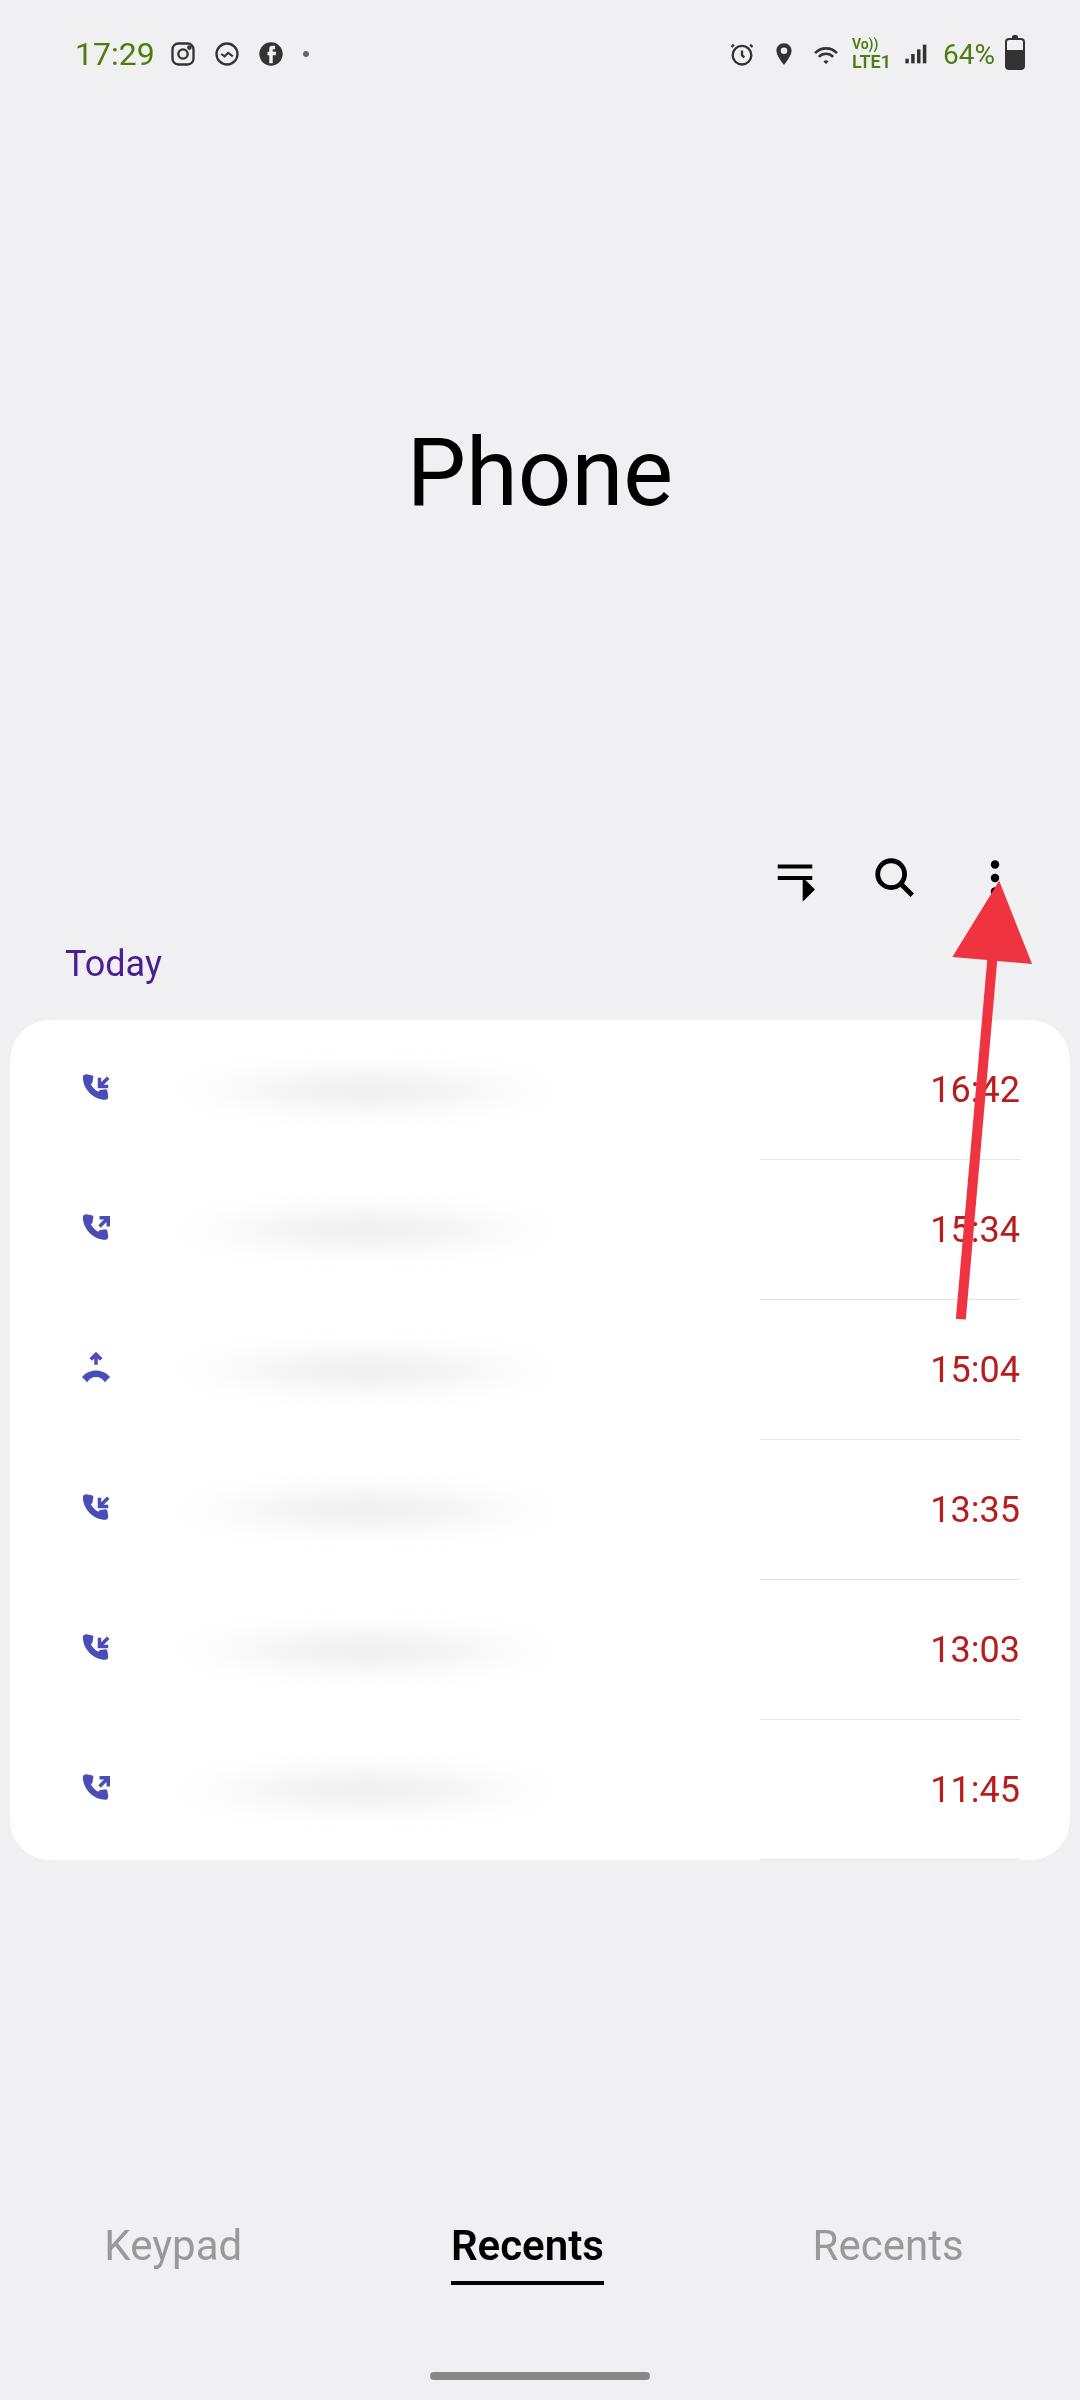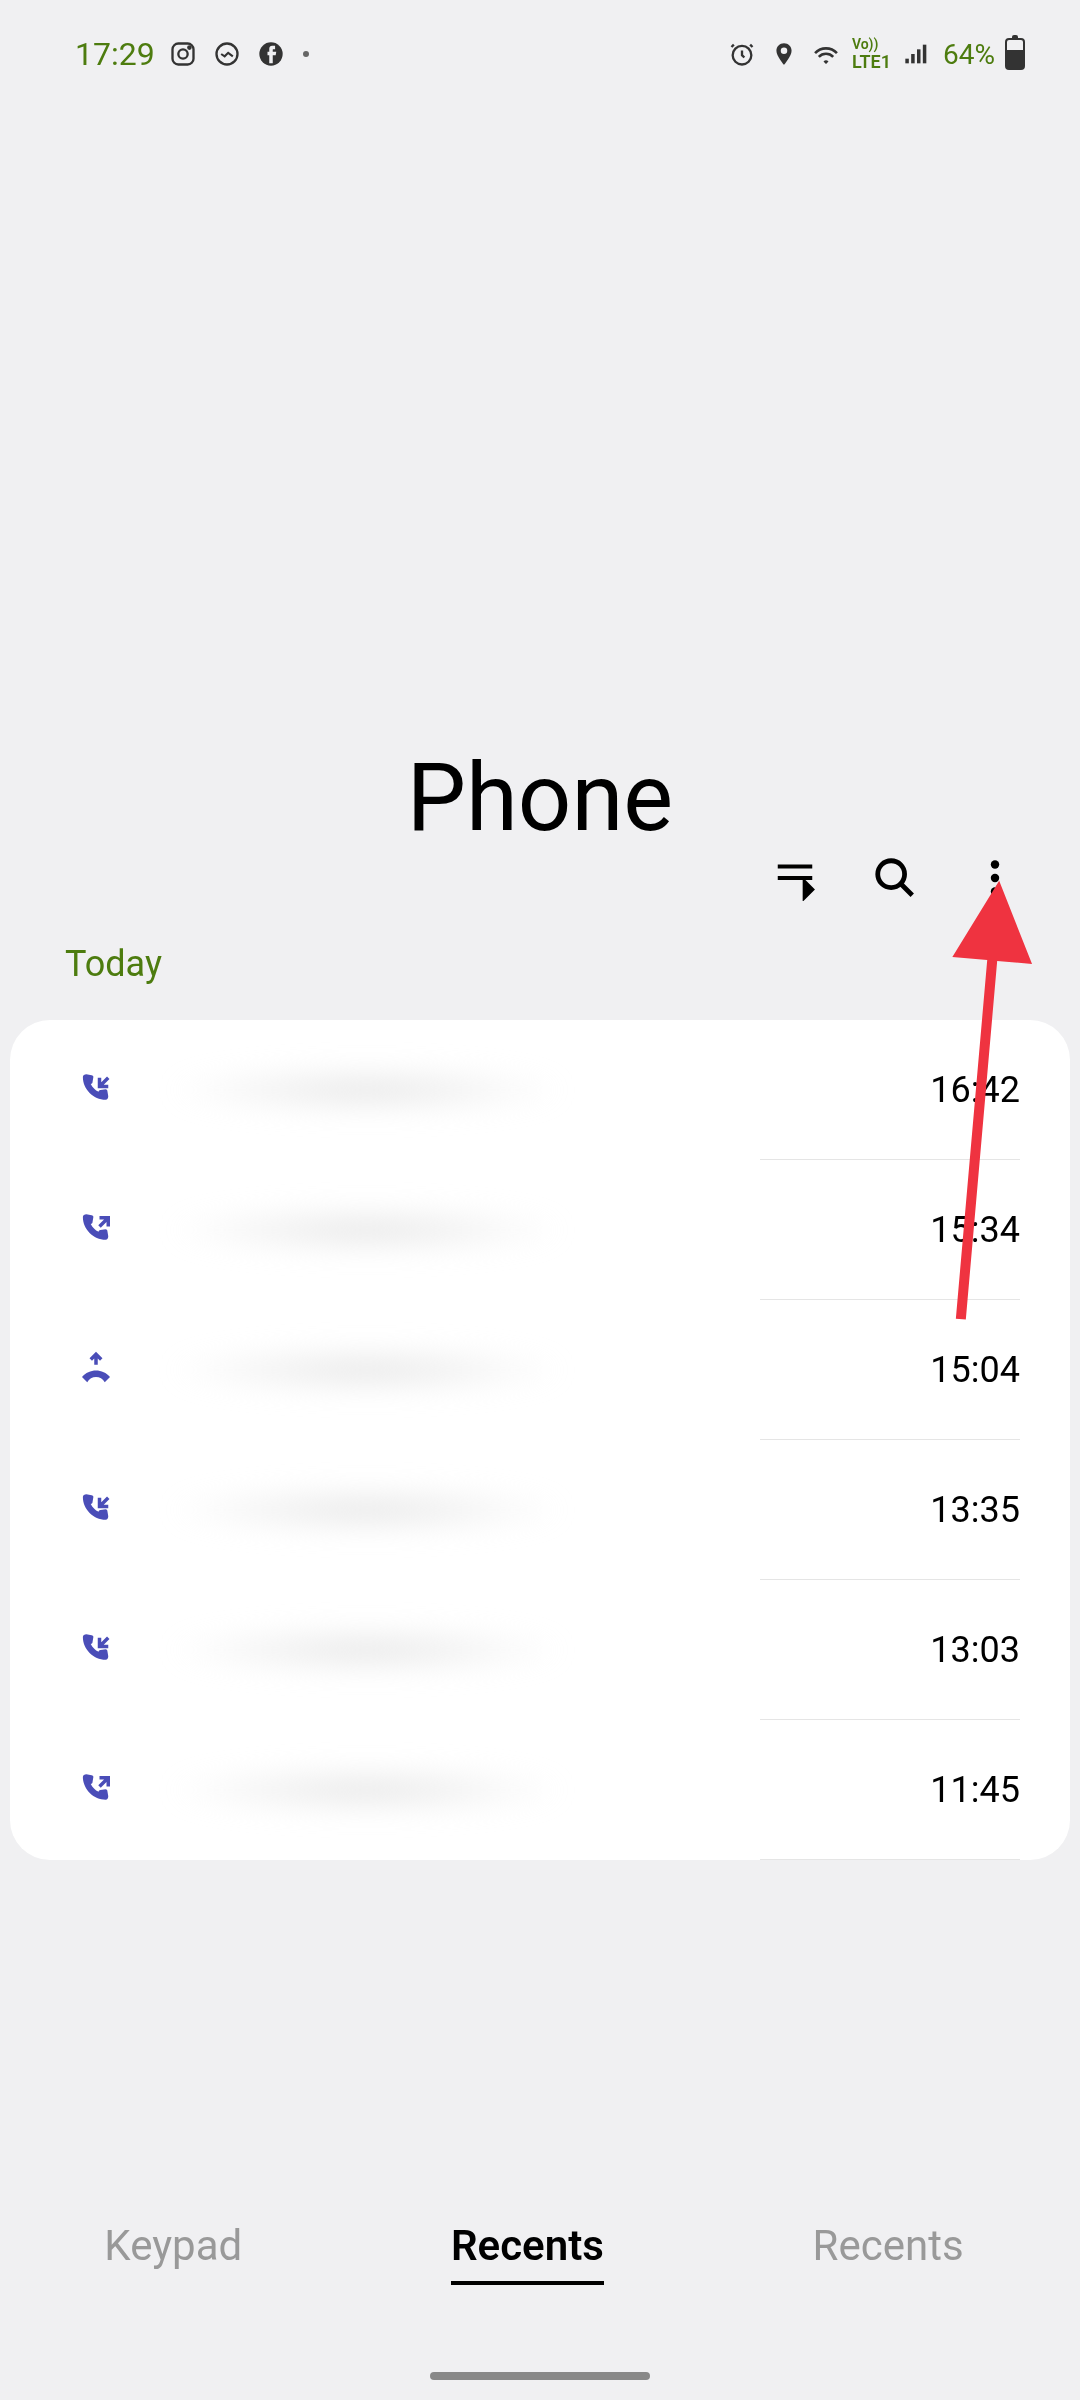--- a/index.html
+++ b/index.html
@@ -67,21 +67,21 @@
       width: 6px;
       height: 3px;
       background: #333;
       border-radius: 2px 2px 0 0;
     }
     
     .header {
       display: flex;
       flex-direction: column;
       align-items: center;
-      justify-content: flex-end;
+      justify-content: center;
       height: 760px;
     }
     
     .app-title {
       font-size: 94px;
       font-weight: 400;
       color: #000;
     }
     
     .toolbar {
@@ -96,21 +96,21 @@
       width: 50px;
       height: 50px;
       display: flex;
       align-items: center;
       justify-content: center;
       cursor: pointer;
     }
     
     .section-header {
       font-size: 36px;
-      color: #4d7c0f;
+      color: #4c1d95;
       padding: 0 0 35px 65px;
     }
     
     .call-list {
       background: #fff;
       border-radius: 40px;
       margin: 0 10px;
       overflow: hidden;
     }
     
@@ -142,21 +142,21 @@
       flex: 1;
       height: 50px;
       background: radial-gradient(ellipse at center, #e8e8e8 0%, transparent 70%);
       filter: blur(12px);
       border-radius: 10px;
       max-width: 400px;
     }
     
     .call-time {
       font-size: 36px;
-      color: #000000;
+      color: #b91c1c;
       margin-left: auto;
     }
     
     .bottom-nav {
       position: absolute;
       bottom: 85px;
       left: 0;
       right: 12px;
       display: flex;
       justify-content: space-around;

